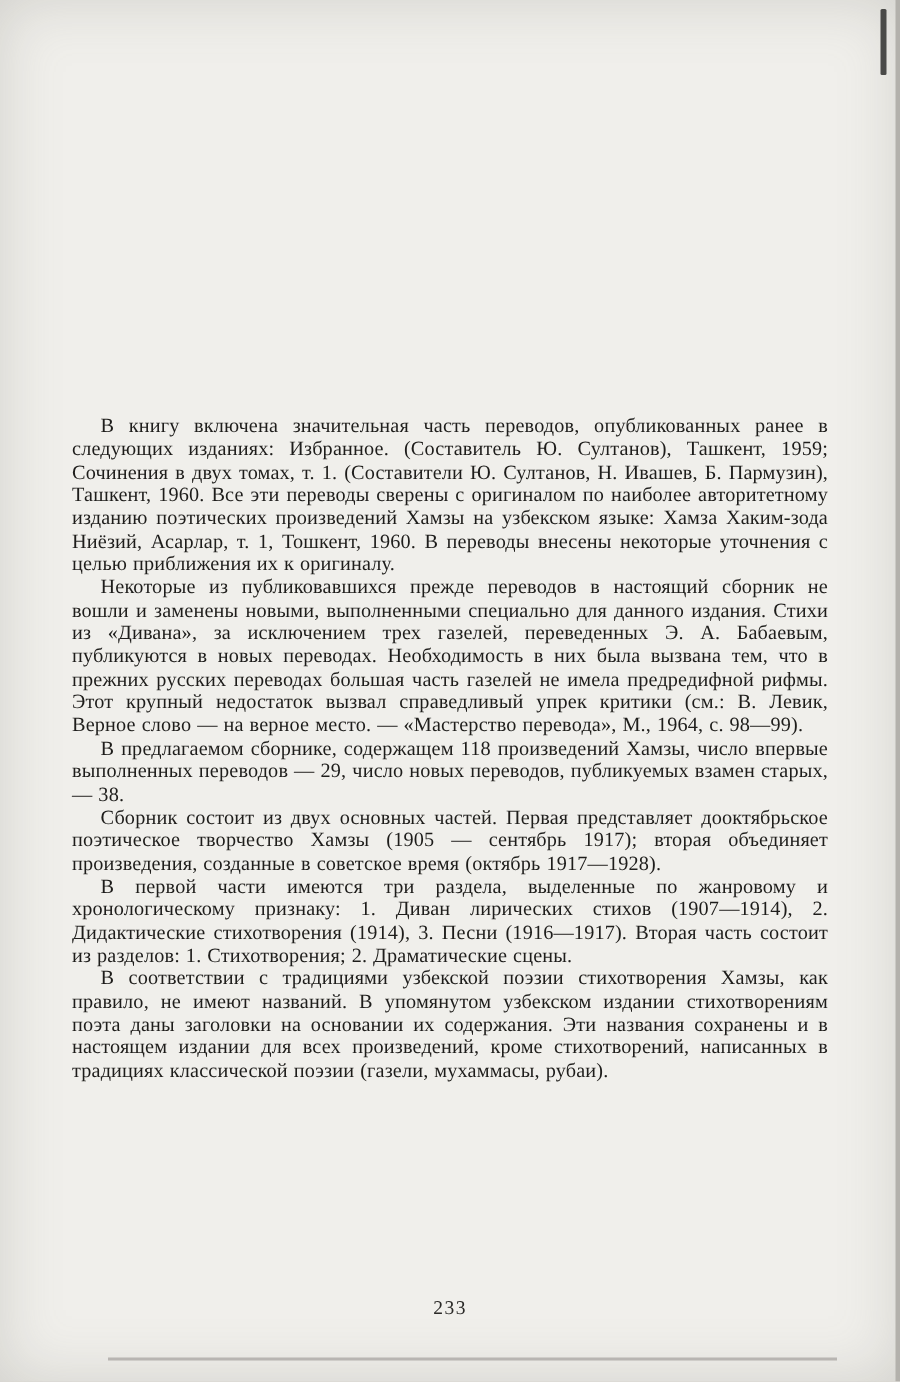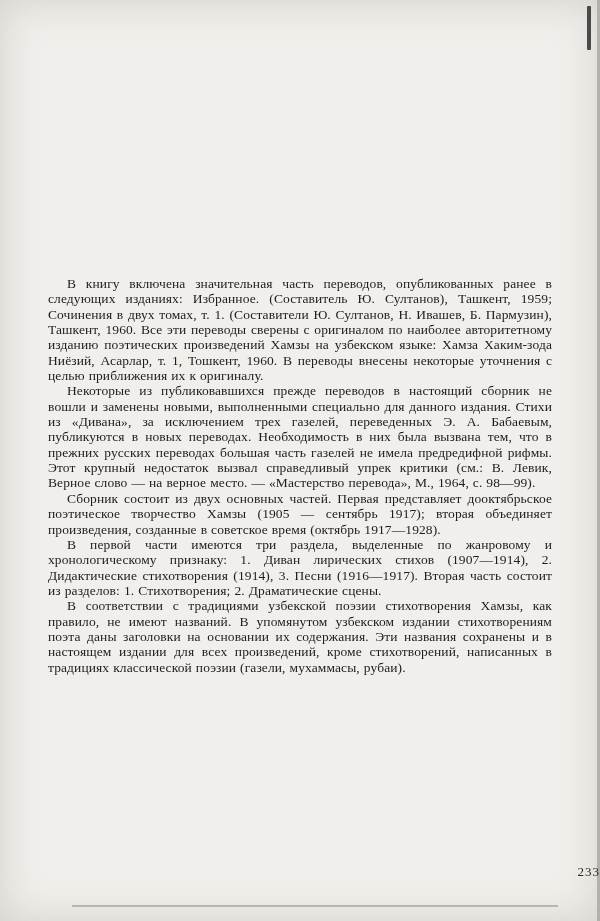--- a/index.html
+++ b/index.html
@@ -61,36 +61,37 @@
     margin: 0;
     text-indent: 19px;
     word-spacing: 0.5px;
     hyphens: auto;
   }
   .page-number {
     position: absolute;
     left: 0;
     right: 0;
     top: 864px;
-    text-align: right;
+    text-align: center;
     color: #2a2927;
     font-size: 13px;
     letter-spacing: 1px;
   }
 </style>
 </head>
 <body>
 
 <div class="scan-page">
   <div class="artifact-right-edge"></div>
   <div class="artifact-corner-mark"></div>
   <div class="artifact-bottom-line"></div>
 
   <div class="text-block">
     <p>В книгу включена значительная часть переводов, опубликованных ранее в следующих изданиях: Избранное. (Составитель Ю. Султанов), Ташкент, 1959; Сочинения в двух томах, т. 1. (Составители Ю. Султанов, Н. Ивашев, Б. Пармузин), Ташкент, 1960. Все эти переводы сверены с оригиналом по наиболее авторитетному изданию поэтических произведений Хамзы на узбекском языке: Хамза Хаким-зода Ниёзий, Асарлар, т. 1, Тошкент, 1960. В переводы внесены некоторые уточнения с целью приближения их к оригиналу.</p>
     <p>Некоторые из публиковавшихся прежде переводов в настоящий сборник не вошли и заменены новыми, выполненными специально для данного издания. Стихи из «Дивана», за исключением трех газелей, переведенных Э. А. Бабаевым, публикуются в новых переводах. Необходимость в них была вызвана тем, что в прежних русских переводах большая часть газелей не имела предредифной рифмы. Этот крупный недостаток вызвал справедливый упрек критики (см.: В. Левик, Верное слово — на верное место. — «Мастерство перевода», М., 1964, с. 98—99).</p>
+    <p>В предлагаемом сборнике, содержащем 118 произведений Хамзы, число впервые выполненных переводов — 29, число новых переводов, публикуемых взамен старых, — 38.</p>
     <p>Сборник состоит из двух основных частей. Первая представляет дооктябрьское поэтическое творчество Хамзы (1905 — сентябрь 1917); вторая объединяет произведения, созданные в советское время (октябрь 1917—1928).</p>
     <p>В первой части имеются три раздела, выделенные по жанровому и хронологическому признаку: 1. Диван лирических стихов (1907—1914), 2. Дидактические стихотворения (1914), 3. Песни (1916—1917). Вторая часть состоит из разделов: 1. Стихотворения; 2. Драматические сцены.</p>
     <p>В соответствии с традициями узбекской поэзии стихотворения Хамзы, как правило, не имеют названий. В упомянутом узбекском издании стихотворениям поэта даны заголовки на основании их содержания. Эти названия сохранены и в настоящем издании для всех произведений, кроме стихотворений, написанных в традициях классической поэзии (газели, мухаммасы, рубаи).</p>
   </div>
 
   <div class="page-number">233</div>
 </div>
 
 </body></html>

